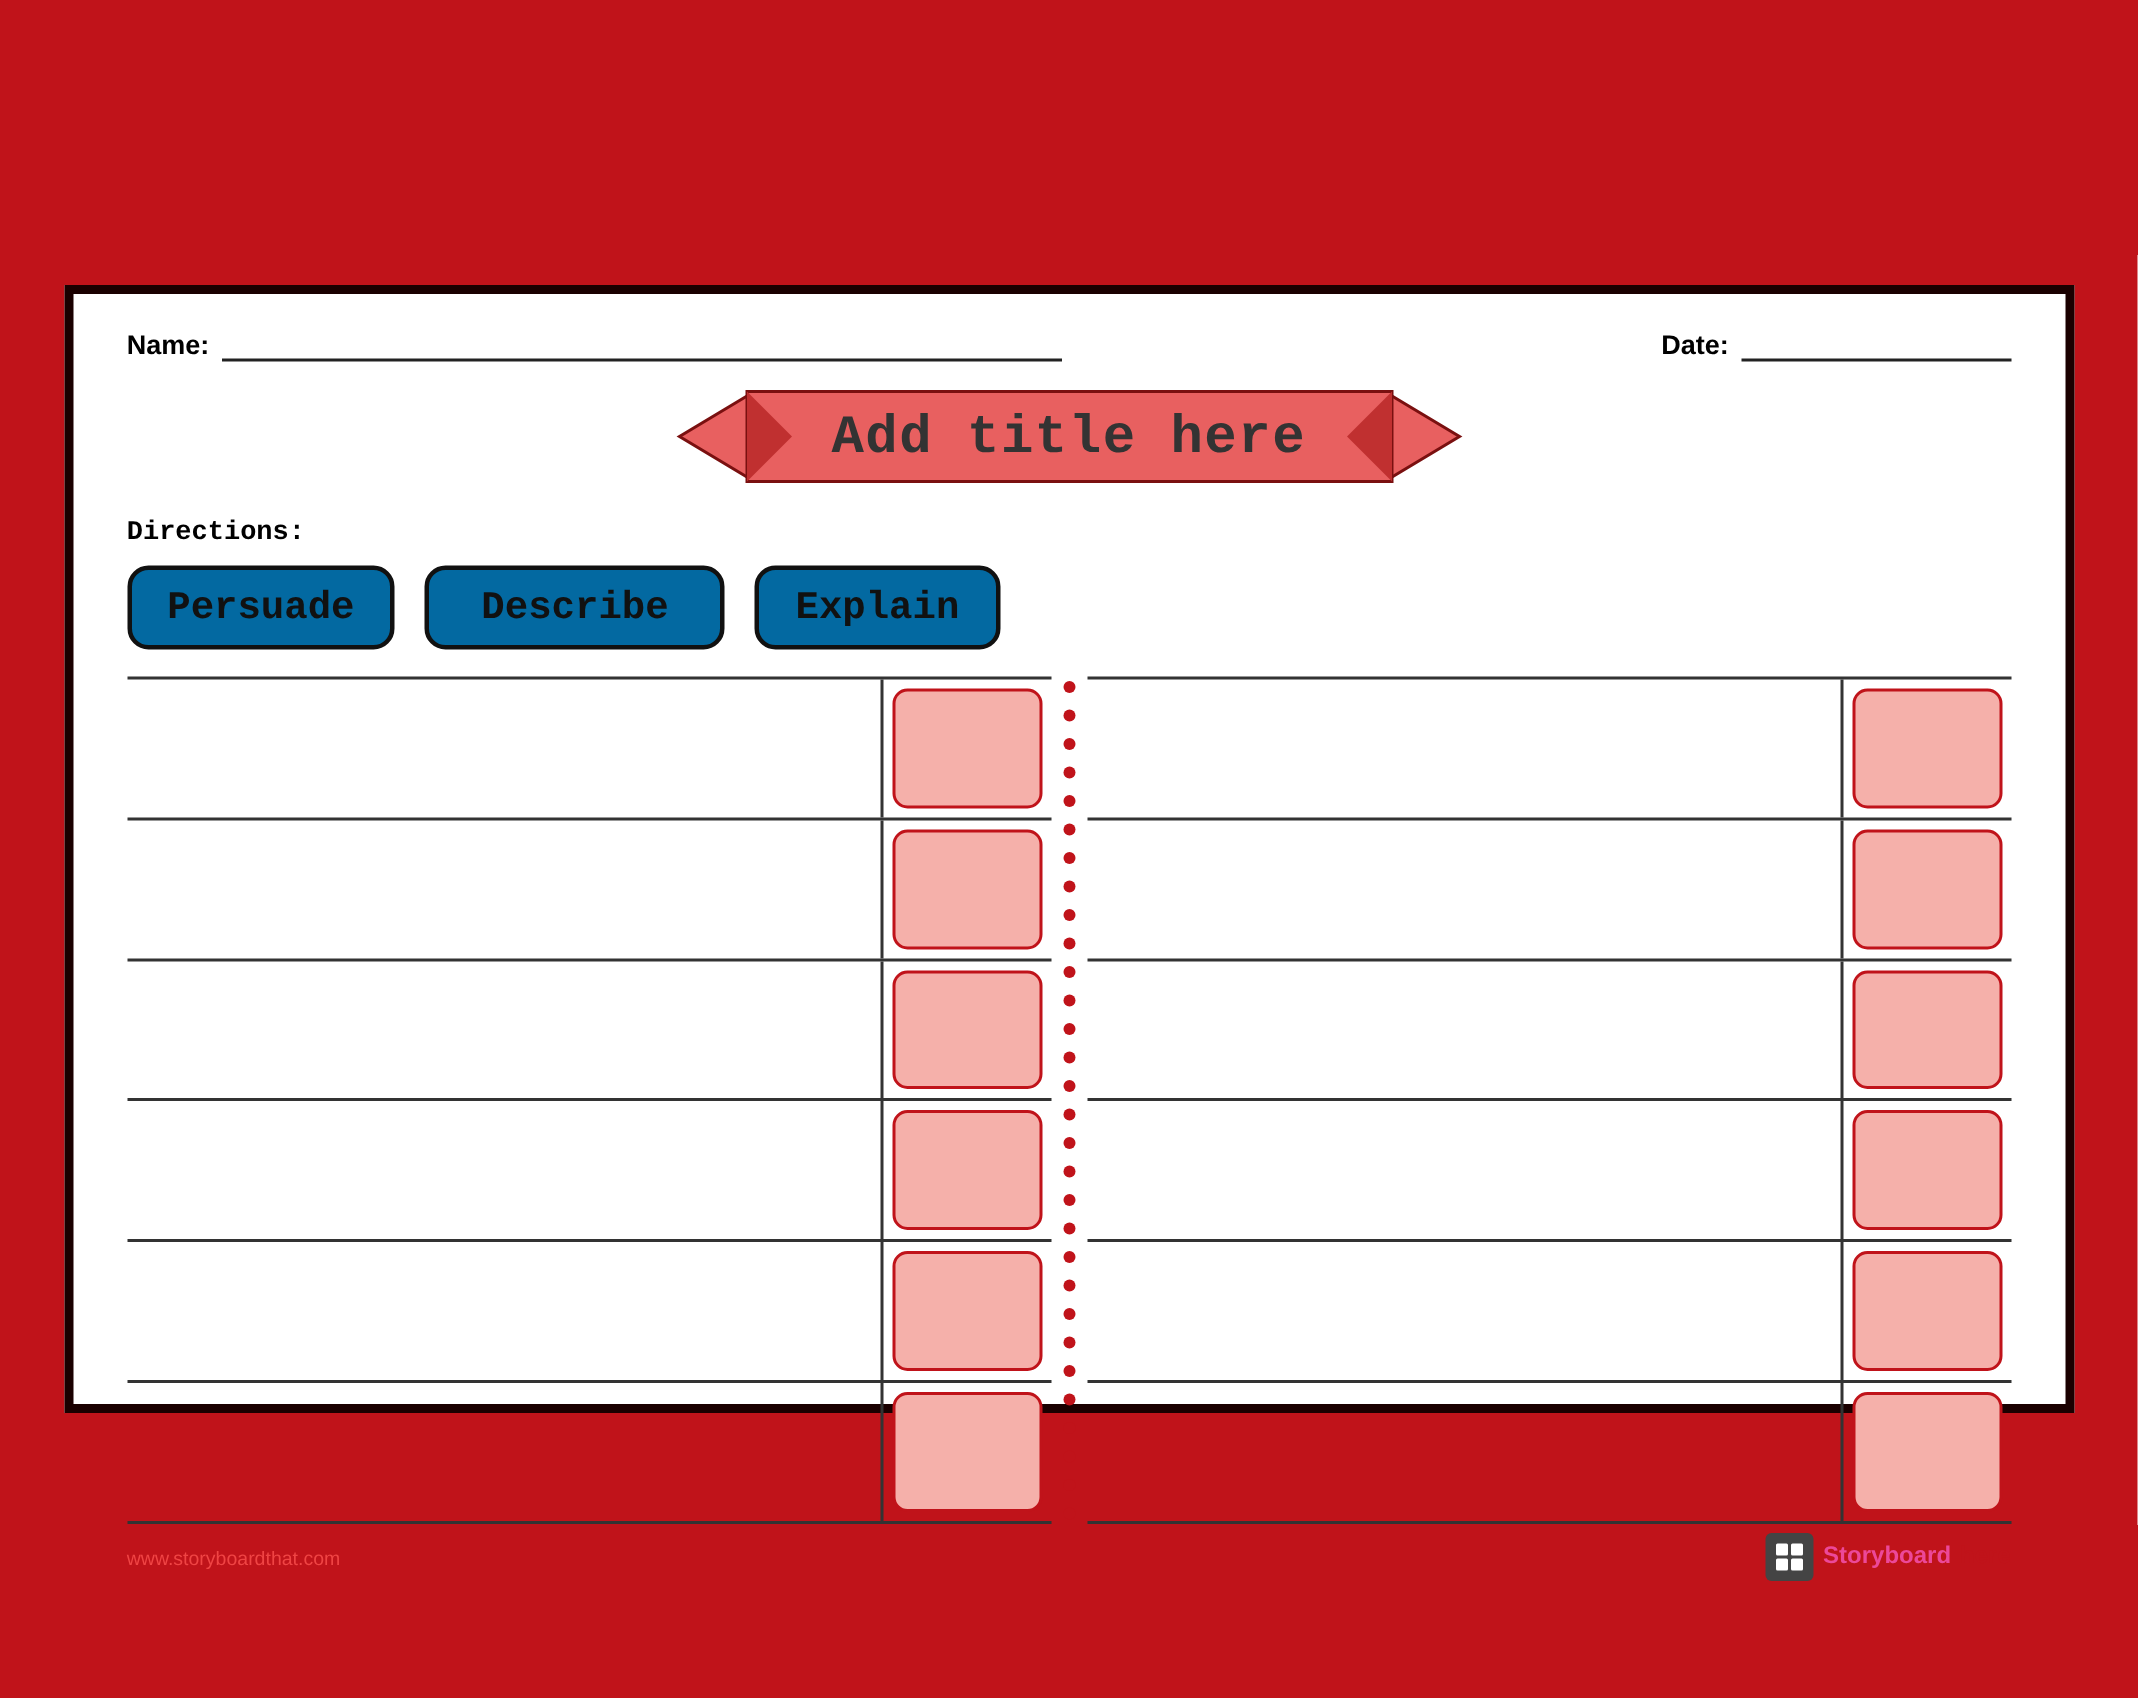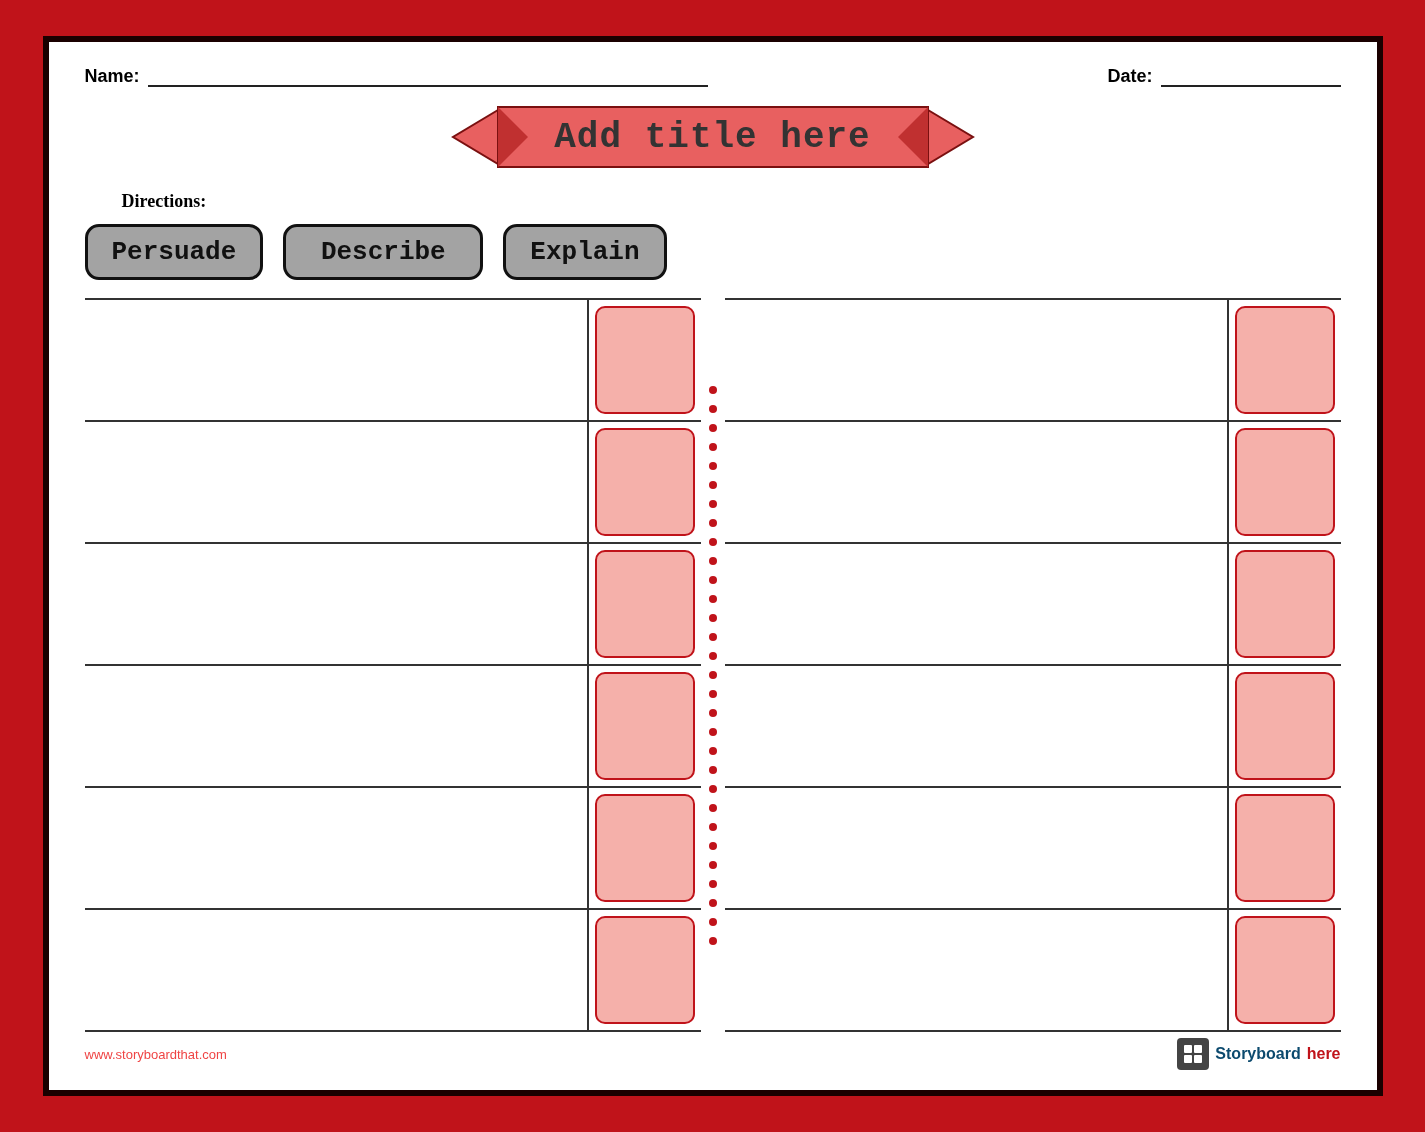--- a/index.html
+++ b/index.html
@@ -9,21 +9,21 @@
       height: 1132px;
       background: #c0131a;
       display: flex;
       align-items: center;
       justify-content: center;
       font-family: 'Georgia', serif;
     }
 
     .page {
       width: 1340px;
-      height: 1060px;
+      height: 752px;
       background: #fff;
       border: 6px solid #1a0000;
       position: relative;
       padding: 24px 36px 20px 36px;
       display: flex;
       flex-direction: column;
       gap: 0;
     }
 
     
@@ -82,35 +82,34 @@
       color: #333;
       font-family: 'Courier New', monospace;
       letter-spacing: 1px;
       text-align: center;
     }
 
     
     .directions-row {
       font-weight: 900;
       font-size: 18px;
-      font-family: Liberation Serif, serif;
+      font-family: Liberation Mono, monospace;
       margin-bottom: 12px;
-      margin-left: 37px;
     }
 
     
     .buttons-row {
       display: flex;
       gap: 20px;
       align-items: center;
       margin-bottom: 18px;
     }
 
     .choice-btn {
-      background: #a3a3a3;
+      background: #0369a1;
       border: 3px solid #111;
       border-radius: 14px;
       padding: 10px 24px;
       font-size: 26px;
       font-weight: 900;
       font-family: 'Courier New', monospace;
       cursor: pointer;
       min-width: 130px;
       text-align: center;
       color: #111;
@@ -198,21 +197,21 @@
 
     .footer-logo {
       display: flex;
       align-items: center;
       gap: 6px;
       font-size: 16px;
       font-family: Arial, sans-serif;
       font-weight: bold;
     }
 
-    .logo-storyboard { color: #0c4a6e; text-align: right; }
+    .logo-storyboard { color: #ec4899; text-align: right; }
     .logo-that { color: #c0131a; }
 
     
     .dots-column {
       display: flex;
       flex-direction: column;
       align-items: center;
       justify-content: center;
       padding: 0 8px;
       gap: 5px;

